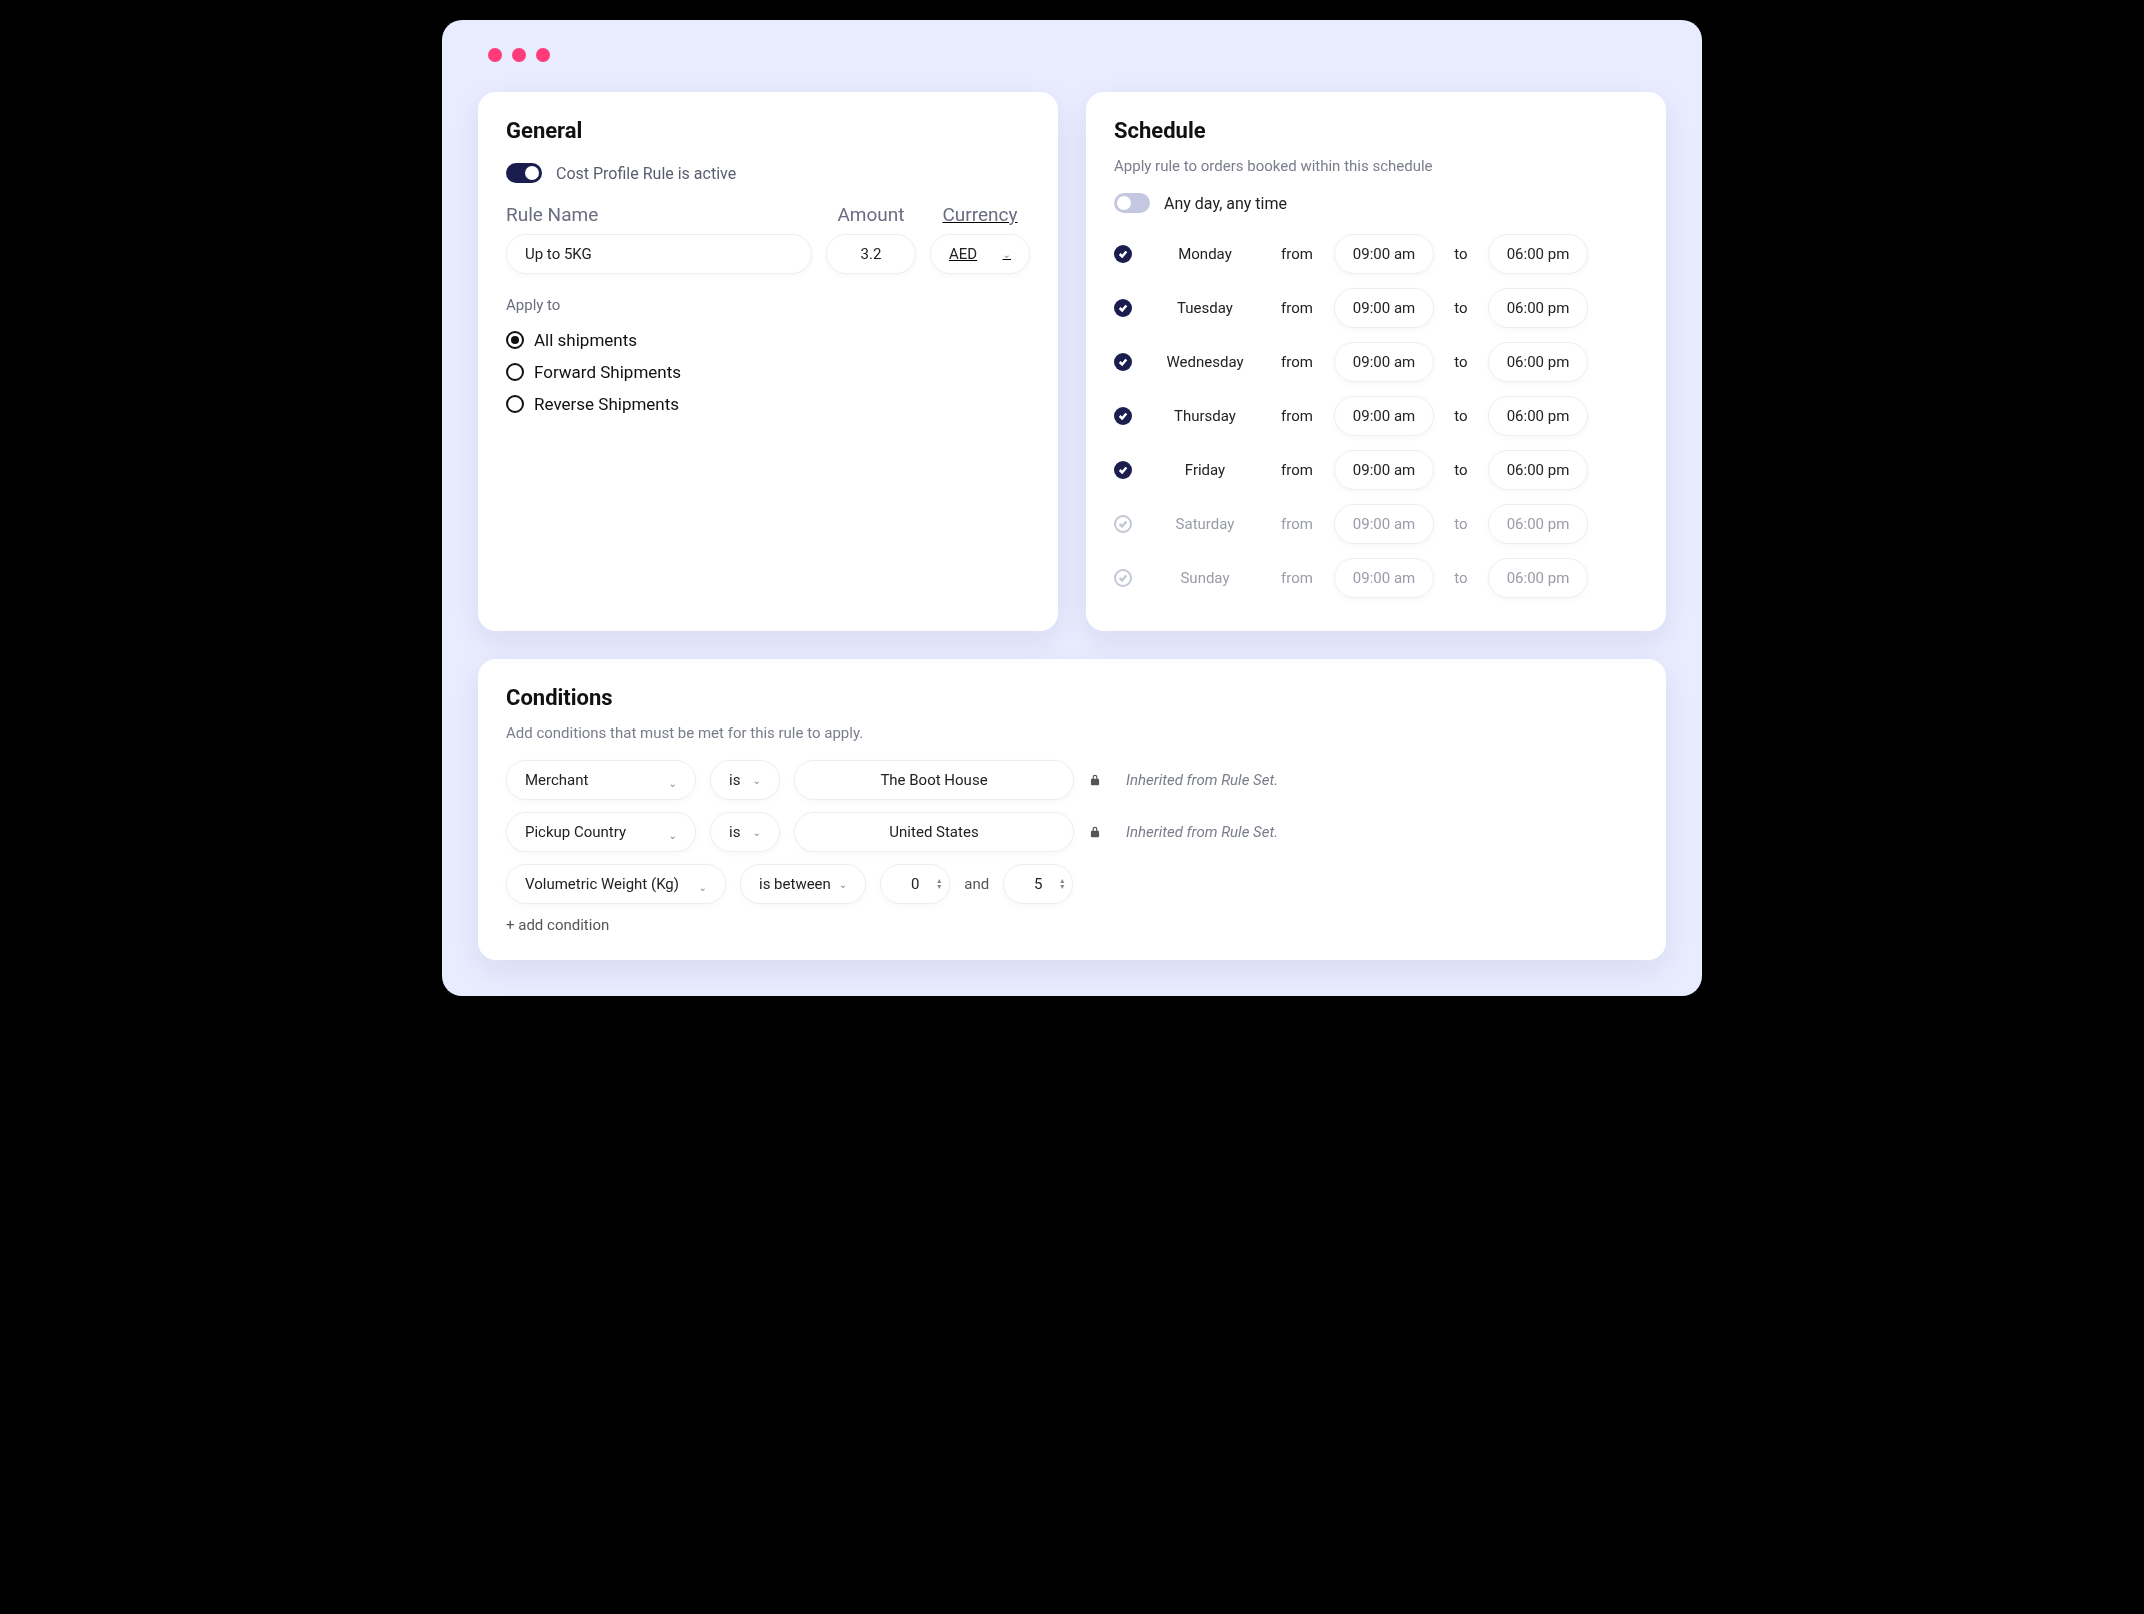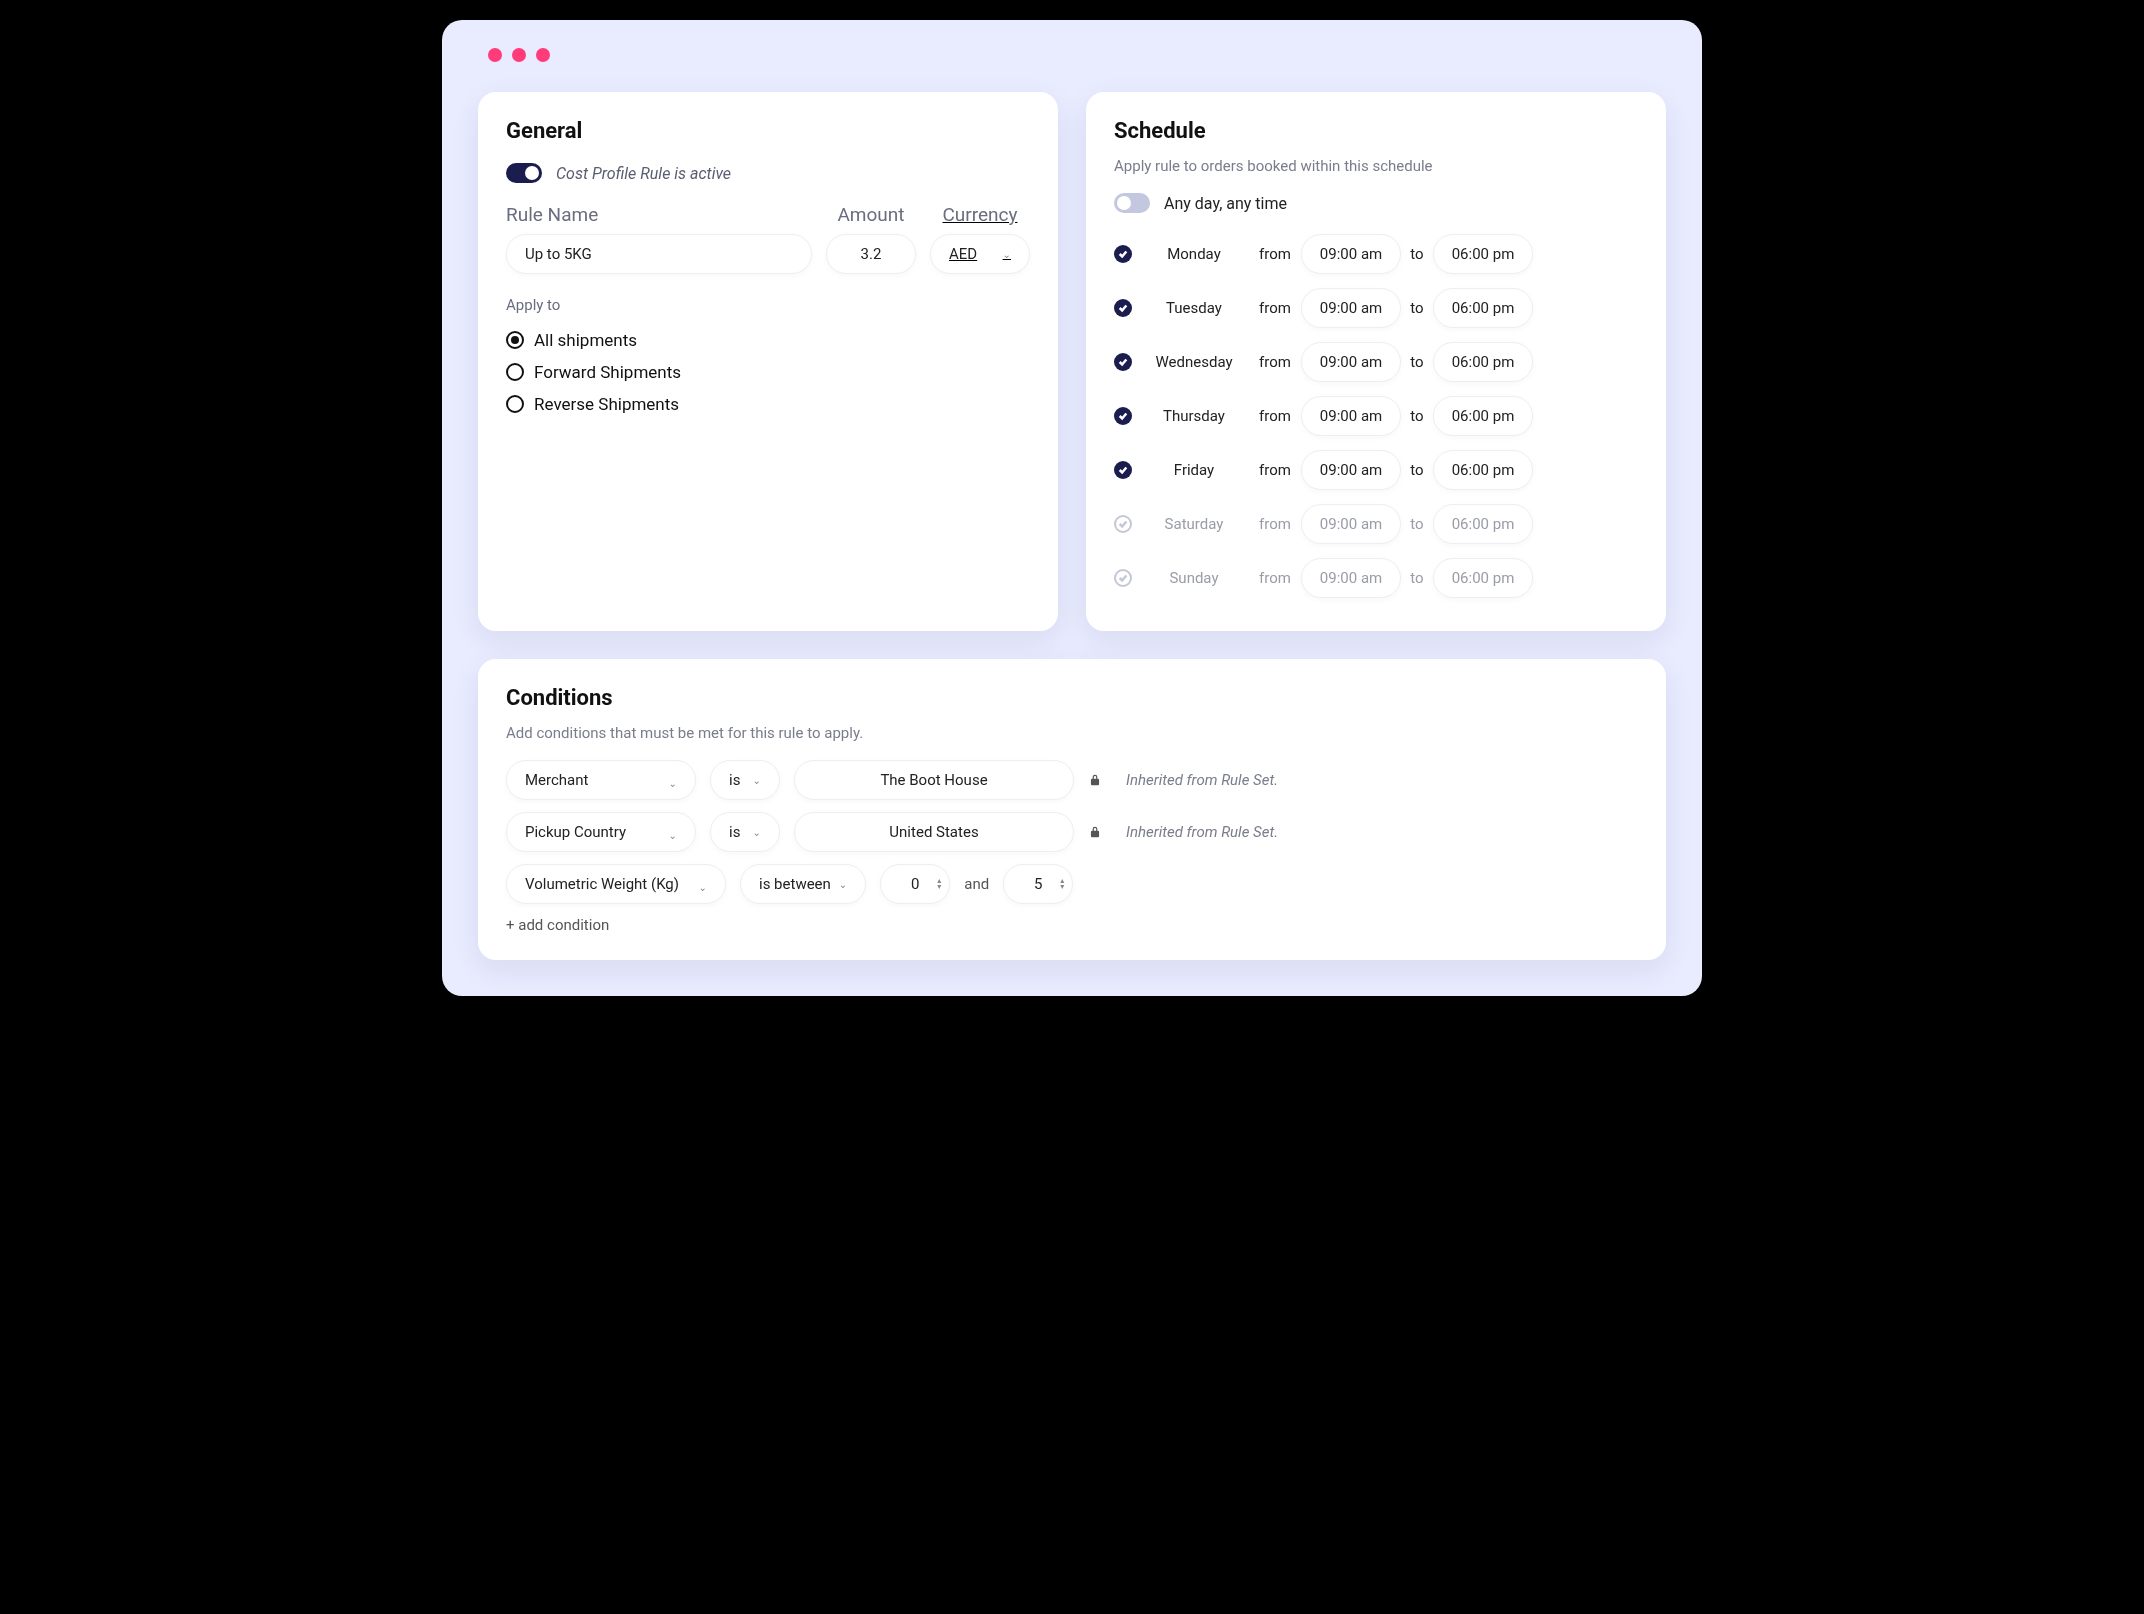--- a/index.html
+++ b/index.html
@@ -100,21 +100,21 @@
     flex-shrink: 0;
   }
   .radio.checked::after {
     content: ""; width: 8px; height: 8px; border-radius: 50%; background: #111;
   }
 
   .sched-row {
     display: grid;
     grid-template-columns: 24px 110px 50px 100px 30px 100px;
     align-items: center;
-    gap: 1px;
+    gap: 12px;
     padding: 7px 0;
     font-size: 15px;
     color: #222;
   }
   .sched-row.disabled { color: #9a9da8; }
   .sched-row.disabled .pill { color: #9a9da8; }
   .check-ic {
     width: 18px; height: 18px; border-radius: 50%;
     background: #1a1d4d;
     display: inline-flex; align-items: center; justify-content: center;
@@ -146,21 +146,21 @@
     <div class="tl-dot"></div>
     <div class="tl-dot"></div>
     <div class="tl-dot"></div>
   </div>
 
   <div class="cards">
 
     <div class="card">
       <h2>General</h2>
 
-      <div class="row" style="margin-top:20px;font-style:italic;">
+      <div class="row" style="margin-top:20px;">
         <div class="toggle"></div>
         <span class="toggle-label">Cost Profile Rule is active</span>
       </div>
 
       <div class="form-row">
         <div class="form-col" style="flex:1;">
           <span class="form-label">Rule Name</span>
           <div class="input">
             <span>Up to 5KG</span>
           </div>

